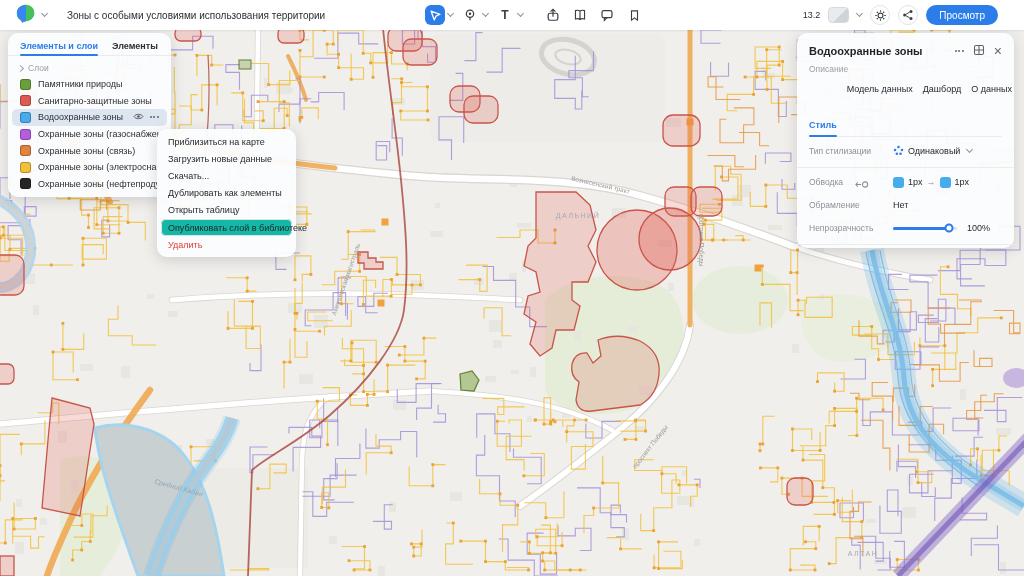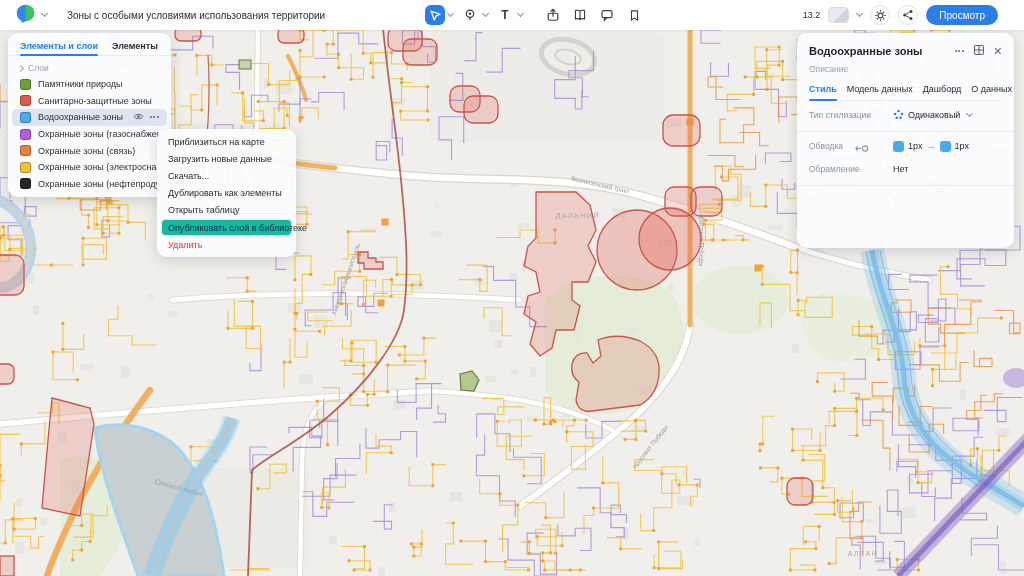--- a/index.html
+++ b/index.html
@@ -51,21 +51,21 @@
   .cm-item.hov{background:#14b8a6;box-shadow:inset 0 0 0 1px #e0e2e5;}
   .cm-item.danger{color:#e23b30;}
   
   #rightpanel{left:797px;top:33px;width:217px;height:215px;padding:9px 12px;}
   .rp-head{display:flex;align-items:center;}
   .rp-title{font-size:11px;font-weight:bold;color:#1f2328;flex:1;}
   .rp-hic{display:flex;align-items:center;gap:9px;color:#5f6368;}
   .rp-desc{font-size:8.5px;color:#9aa0a8;margin-top:4px;}
   .rp-tabs{display:flex;gap:10px;margin-top:10px;border-bottom:1px solid #ececee;}
   .rp-tab{font-size:9px;color:#1f2328;padding-bottom:6px;position:relative;white-space:nowrap;}
-  .rp-tab.active{color:#2b7de9;font-weight:bold;}
+  .rp-tab.active{color:#2b7de9;font-weight:bold;margin-top:36px;}
   .rp-tab.active:after{content:"";position:absolute;left:0;right:0;bottom:-1px;height:2px;background:#2b7de9;border-radius:2px;}
   .rp-row{display:flex;align-items:center;min-height:18px;margin-top:5px;}
   .rp-lab{width:84px;font-size:8.5px;color:#8a9098;flex:none;}
   .rp-val{display:flex;align-items:center;gap:4px;font-size:9px;color:#1f2328;}
   .rp-div{height:1px;background:#ececee;margin:7px -12px 2px -12px;}
   .swcirc{width:13px;height:13px;border-radius:50%;background:linear-gradient(100deg,#8cc3ec 45%,#47ACEB 45%);box-shadow:inset 0 0 0 1px rgba(0,0,0,.12);}
   .swsq{width:11px;height:11px;border-radius:3px;background:#47ACEB;}
   .arrow{color:#8a9098;font-size:9px;}
   .slider{width:64px;height:3px;background:#dfe3e8;border-radius:2px;position:relative;margin-right:6px;}
   .slider .fill{position:absolute;left:0;top:0;bottom:0;width:88%;background:#2b7de9;border-radius:2px;}
@@ -1154,15 +1154,25 @@
         <span>1px</span>
         <span class="arrow">→</span>
         <span class="swsq"></span>
         <span>1px</span>
       </span>
     </div>
     <div class="rp-row">
       <span class="rp-lab">Обрамление</span>
       <span class="rp-val">Нет</span>
     </div>
+    <div class="rp-row">
+      <span class="rp-lab">Непрозрачность</span>
+      <span class="rp-val">
+        <span class="slider">
+            <span class="fill"></span>
+            <span class="knob"></span>
+          </span>
+        <span>100%</span>
+      </span>
+    </div>
     <div class="rp-div"></div>
   </div>
 </div>
 
 </body></html>

